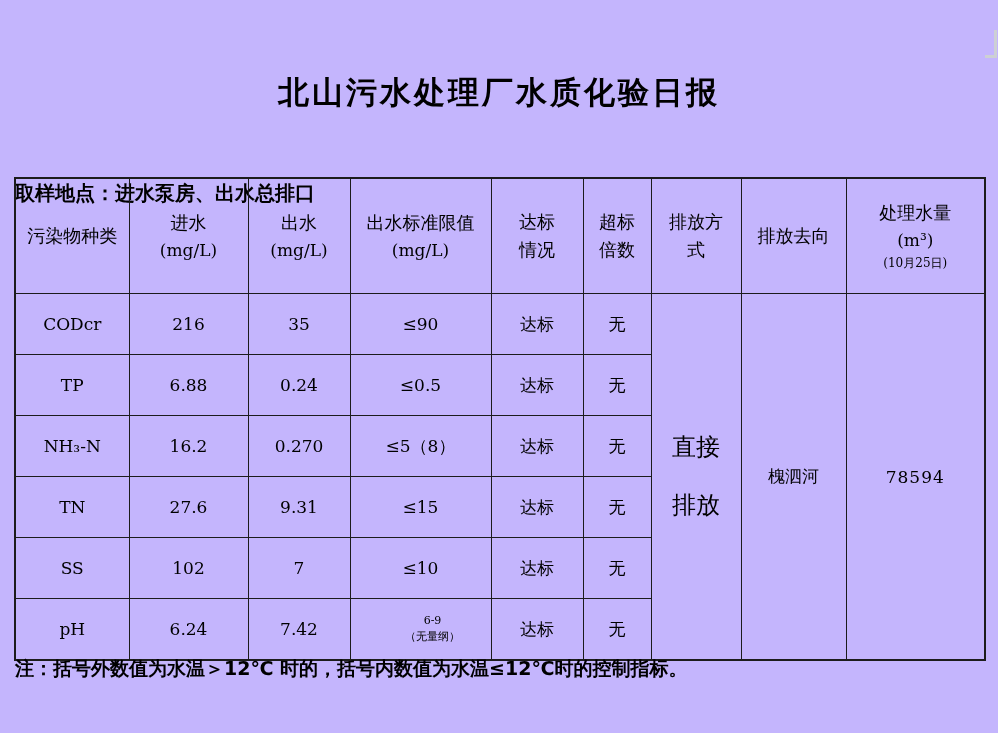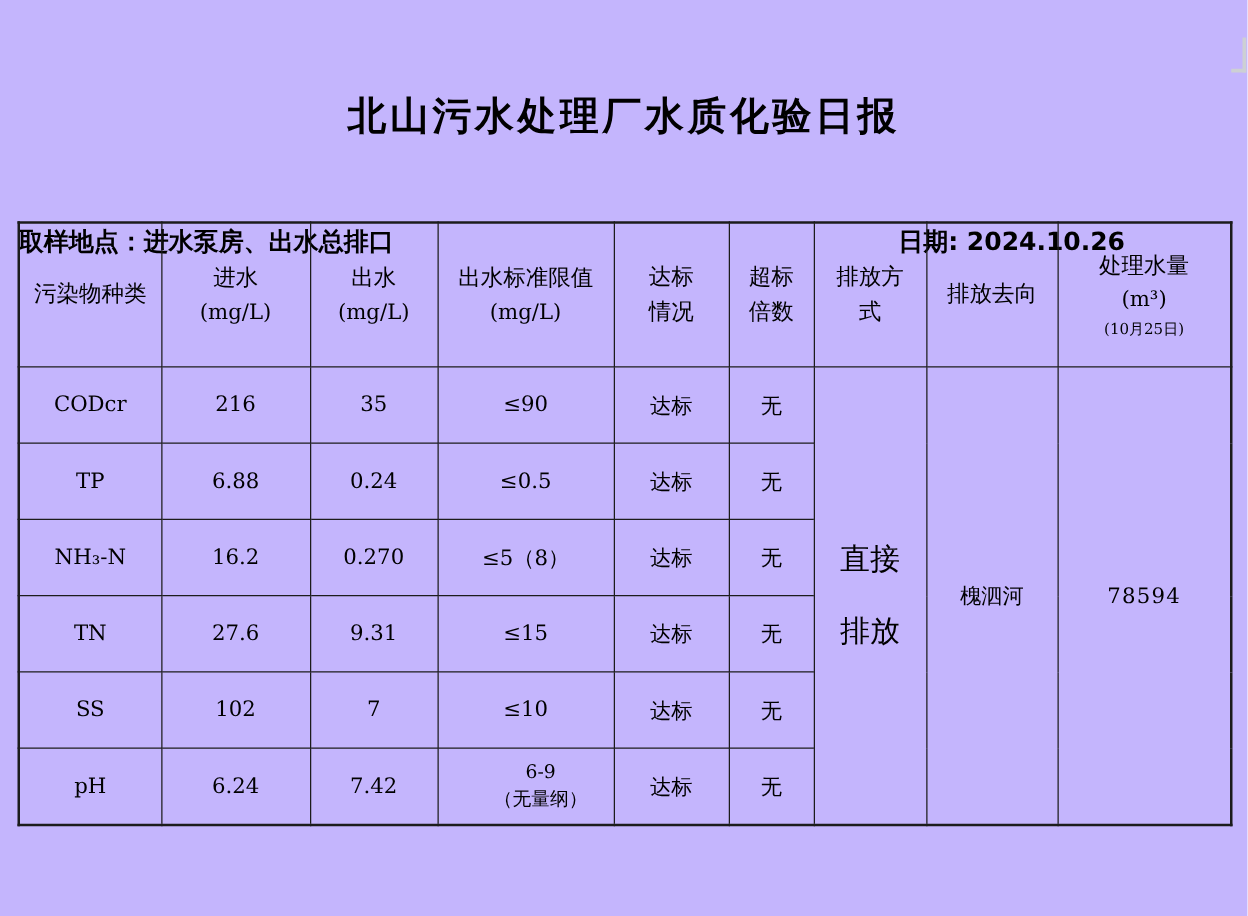--- a/index.html
+++ b/index.html
@@ -26,21 +26,21 @@
     border:1px solid #1c1c1c;text-align:center;vertical-align:middle;
     padding:0;font-weight:normal;overflow:hidden;
   }
   tr.head th{height:114px;font-size:18px;}
   .head .hline{line-height:1.55;}
   .head .sub{font-size:17px;}
   .head .sub-small{font-size:12px;line-height:1.7;}
   tr.row td{height:60px;font-size:17px;}
   td.exceed{font-size:20px;}
   td.exceed-small{font-size:16px;}
-  .limit2 div{font-size:15px;line-height:1.45;padding-left:24px;}
+  .limit2 div{font-size:11px;line-height:1.45;padding-left:24px;}
   td.merged-mode div{font-size:24px;line-height:2.4;}
   td.merged-dest{font-size:18px;}
   td.merged-volume{font-size:26px;letter-spacing:1px;}
   .note{
     position:absolute;left:15px;top:656px;margin:0;
     font-family:"DejaVu Sans","Liberation Sans",sans-serif;
     font-weight:700;font-size:19px;white-space:nowrap;
   }
   .scan-mark{
     position:absolute;top:30px;right:1px;width:9px;height:25px;
@@ -51,21 +51,20 @@
 <body>
 
 <div class="page">
 
   <div class="scan-mark"></div>
 
   <h1 class="title">北山污水处理厂水质化验日报</h1>
 
   <div class="meta">
     <span>取样地点：进水泵房、出水总排口</span>
-    <span>日期: 2024.10.26</span>
   </div>
 
   <table class="report">
     <colgroup>
       <col style="width:114px">
         <col style="width:119px">
         <col style="width:102px">
       <col style="width:141px">
         <col style="width:92px">
         <col style="width:68px">
@@ -171,14 +170,15 @@
       <td class="limit2">
         <div>6-9</div>
         <div>（无量纲）</div>
       </td>
       <td>达标</td>
       <td class="exceed">无</td>
     </tr>
   </tbody>
     </table>
 
+  <p class="note">注：括号外数值为水温＞12℃ 时的，括号内数值为水温≤12℃时的控制指标。</p>
 
 </div>
 
 </body></html>

